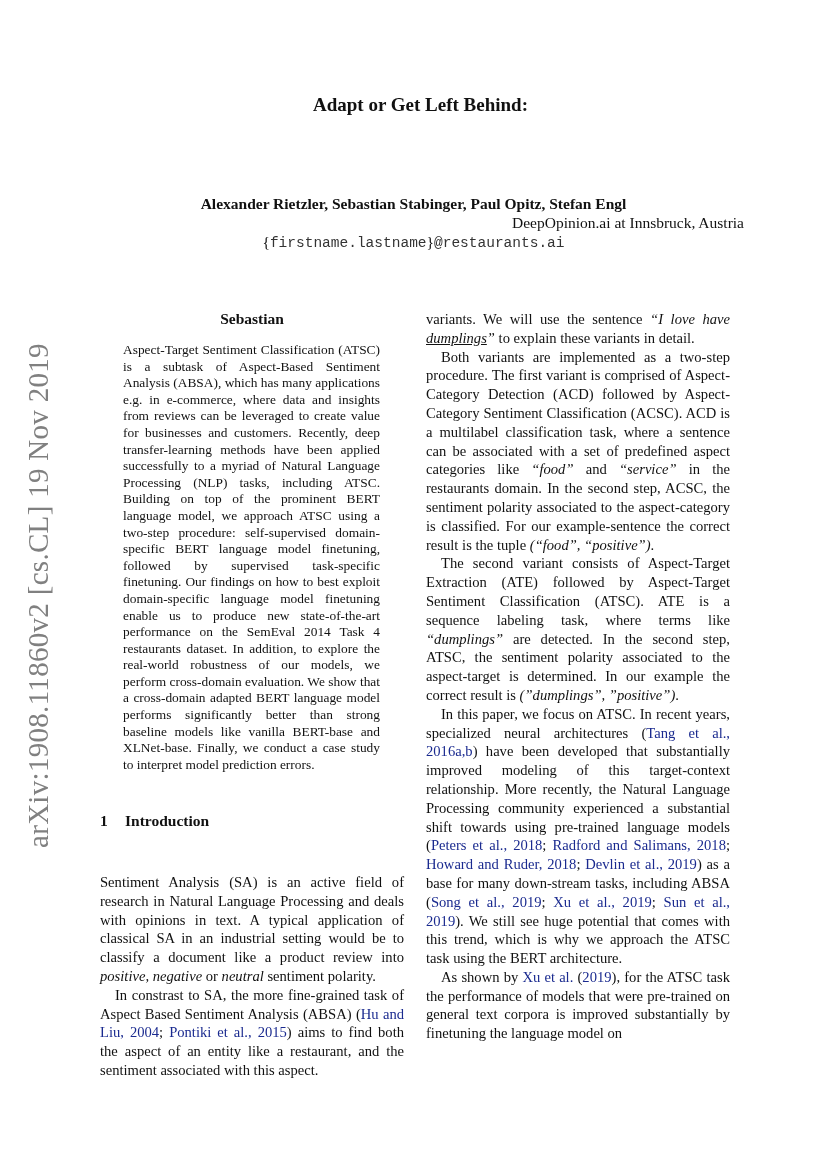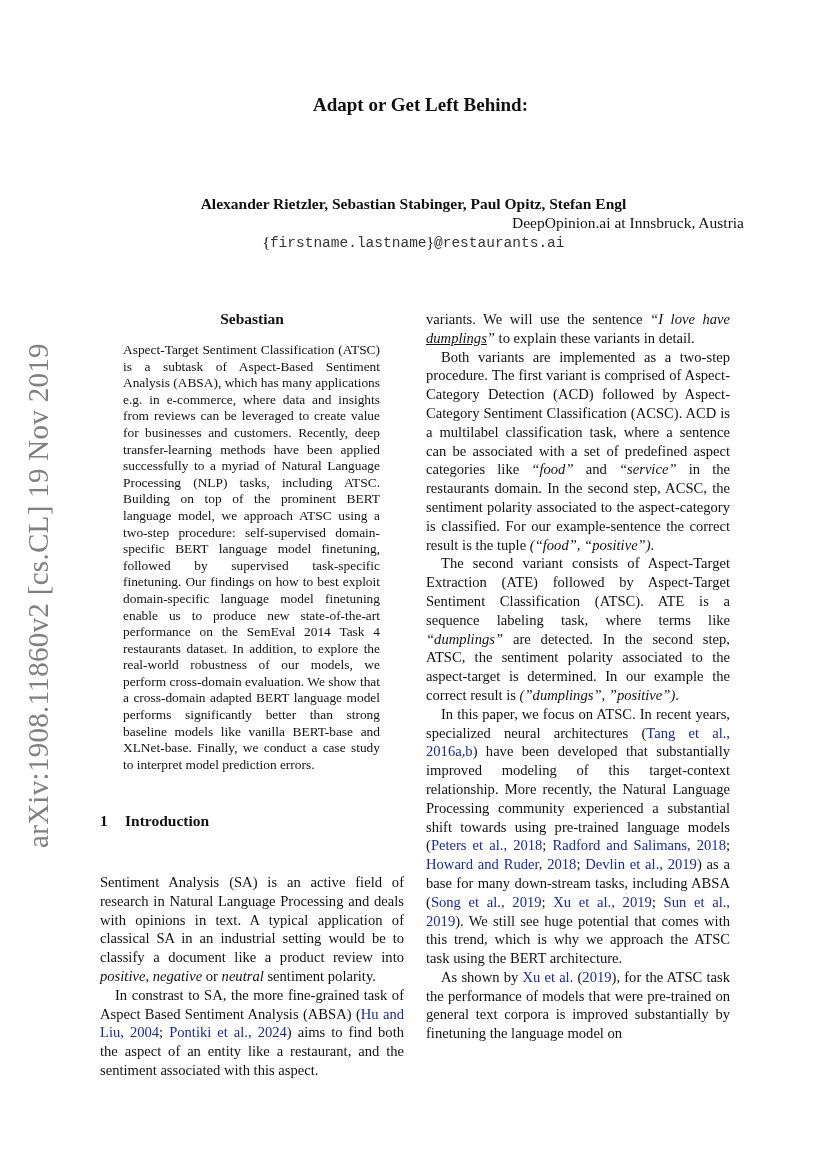--- a/index.html
+++ b/index.html
@@ -44,21 +44,21 @@
 <div class="affil">DeepOpinion.ai at Innsbruck, Austria</div>
 <div class="email"><span>{</span><span class="mono">firstname.lastname</span><span>}</span><span class="mono">@restaurants.ai</span></div>
 
 <div class="abs-head">Sebastian</div>
 <div class="abstract">Aspect-Target Sentiment Classification (ATSC) is a subtask of Aspect-Based Sentiment Analysis (ABSA), which has many applications e.g. in e-commerce, where data and insights from reviews can be leveraged to create value for businesses and customers. Recently, deep transfer-learning methods have been applied successfully to a myriad of Natural Language Processing (NLP) tasks, including ATSC. Building on top of the prominent BERT language model, we approach ATSC using a two-step procedure: self-supervised domain-specific BERT language model finetuning, followed by supervised task-specific finetuning. Our findings on how to best exploit domain-specific language model finetuning enable us to produce new state-of-the-art performance on the SemEval 2014 Task 4 restaurants dataset. In addition, to explore the real-world robustness of our models, we perform cross-domain evaluation. We show that a cross-domain adapted BERT language model performs significantly better than strong baseline models like vanilla BERT-base and XLNet-base. Finally, we conduct a case study to interpret model prediction errors.</div>
 
 <div class="sec-head"><span class="num">1</span><span>Introduction</span></div>
 
 <div class="col col-left">
   <p><span>Sentiment Analysis (SA) is an active field of research in Natural Language Processing and deals with opinions in text. A typical application of classical SA in an industrial setting would be to classify a document like a product review into </span><i>positive, negative</i><span> or </span><i>neutral</i><span> sentiment polarity.</span></p>
-  <p class="ind"><span>In constrast to SA, the more fine-grained task of Aspect Based Sentiment Analysis (ABSA) (</span><a class="cite">Hu and Liu, 2004</a><span>; </span><a class="cite">Pontiki et al., 2024</a><span>) aims to find both the aspect of an entity like a restaurant, and the sentiment associated with this aspect.</span></p>
+  <p class="ind"><span>In constrast to SA, the more fine-grained task of Aspect Based Sentiment Analysis (ABSA) (</span><a class="cite">Hu and Liu, 2004</a><span>; </span><a class="cite">Pontiki et al., 2015</a><span>) aims to find both the aspect of an entity like a restaurant, and the sentiment associated with this aspect.</span></p>
 </div>
 
 <div class="col col-right">
   <p><span>variants. We will use the sentence </span><i><span>“I love have </span><span class="u">dumplings</span><span>”</span></i><span> to explain these variants in detail.</span></p>
   <p class="ind"><span>Both variants are implemented as a two-step procedure. The first variant is comprised of Aspect-Category Detection (ACD) followed by Aspect-Category Sentiment Classification (ACSC). ACD is a multilabel classification task, where a sentence can be associated with a set of predefined aspect categories like </span><i>“food”</i><span> and </span><i>“service”</i><span> in the restaurants domain. In the second step, ACSC, the sentiment polarity associated to the aspect-category is classified. For our example-sentence the correct result is the tuple </span><i>(“food”, “positive”)</i><span>.</span></p>
   <p class="ind"><span>The second variant consists of Aspect-Target Extraction (ATE) followed by Aspect-Target Sentiment Classification (ATSC). ATE is a sequence labeling task, where terms like </span><i>“dumplings”</i><span> are detected. In the second step, ATSC, the sentiment polarity associated to the aspect-target is determined. In our example the correct result is </span><i>(”dumplings”, ”positive”)</i><span>.</span></p>
   <p class="ind"><span>In this paper, we focus on ATSC. In recent years, specialized neural architectures (</span><a class="cite">Tang et al., 2016a,b</a><span>) have been developed that substantially improved modeling of this target-context relationship. More recently, the Natural Language Processing community experienced a substantial shift towards using pre-trained language models (</span><a class="cite">Peters et al., 2018</a><span>; </span><a class="cite">Radford and Salimans, 2018</a><span>; </span><a class="cite">Howard and Ruder, 2018</a><span>; </span><a class="cite">Devlin et al., 2019</a><span>) as a base for many down-stream tasks, including ABSA (</span><a class="cite">Song et al., 2019</a><span>; </span><a class="cite">Xu et al., 2019</a><span>; </span><a class="cite">Sun et al., 2019</a><span>). We still see huge potential that comes with this trend, which is why we approach the ATSC task using the BERT architecture.</span></p>
   <p class="ind"><span>As shown by </span><a class="cite">Xu et al.</a><span> (</span><a class="cite">2019</a><span>), for the ATSC task the performance of models that were pre-trained on general text corpora is improved substantially by finetuning the language model on</span></p>
 </div>
 

